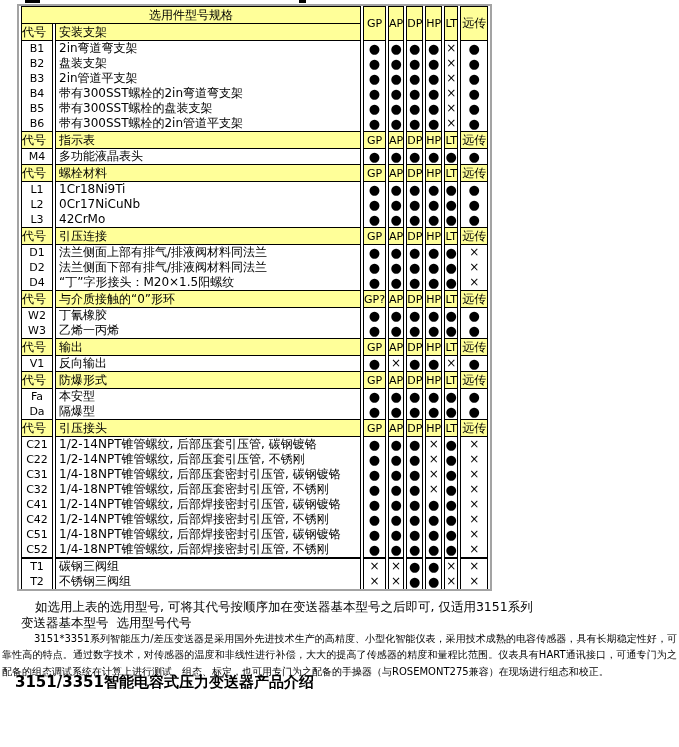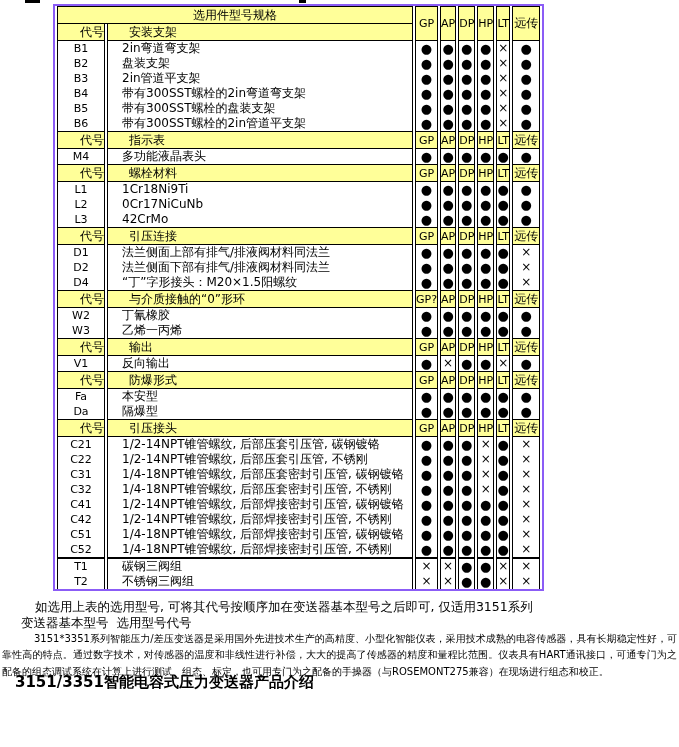--- a/index.html
+++ b/index.html
@@ -6,21 +6,21 @@
   body {
     width:679px; height:747px; background:#ffffff; color:#000;
     font-family:"DejaVu Sans", sans-serif; position:relative; overflow:hidden;
   }
   .frag { position:absolute; background:#000; height:3px; top:0; }
   .frag.a { left:25px; width:15px; }
   .frag.b { left:299px; width:7px; }
 
   .table-wrap {
     position:absolute; left:17px; top:4px;
-    border:2px solid #8b5cf6; background:#fff; width:auto;margin-left:36px;
+    border:2px solid #a3a3a3; background:#fff; width:auto;
   }
   table.spec {
     border-collapse:separate; border-spacing:2px 0;
     table-layout:fixed; font-size:12px; line-height:15px;
   }
   col.c-code { width:32px; } col.c-desc { width:306px; }
   col.c-gp { width:20px; } col.c-ap { width:12px; } col.c-dp { width:12px; }
   col.c-hp { width:12px; } col.c-lt { width:14px; } col.c-yc { width:28px; }
 
   th, td {
@@ -33,24 +33,24 @@
     border-top:1px solid #000; border-bottom:1px solid #000;
   }
   thead tr.h2 th { border-top:none; }
   th.title { text-align:center; }
   th.mark-h { text-align:center; font-size:11px; }
   th.yc-h { font-size:12px; }
   tr.sec th {
     background:#FFFF99; height:16px;
     border-top:1px solid #000; border-bottom:1px solid #000;
   }
-  th.code-h { text-align:left;padding-left:22px; }
-  th.sec-title { text-align:left; padding-left:21px; }
+  th.code-h { text-align:left; }
+  th.sec-title { text-align:left; padding-left:3px; }
   td.code { text-align:center; font-size:11px; }
-  td.desc { text-align:left; padding-left:14px; }
+  td.desc { text-align:left; padding-left:3px; }
   td.mark { text-align:center; font-size:12px; }
   td.mark.dot { font-size:13px; }
   tr.sep td { border-top:2px solid #000; }
 
   .notes { position:absolute; left:0; top:599px; width:679px; font-size:12.5px; line-height:16px; }
   .note1 { padding-left:35px; }
   .note2 { padding-left:33px; }
   .note2 u { text-decoration:underline; }
   .note3 { padding-left:21px; white-space:pre; }
   .intro-head {

